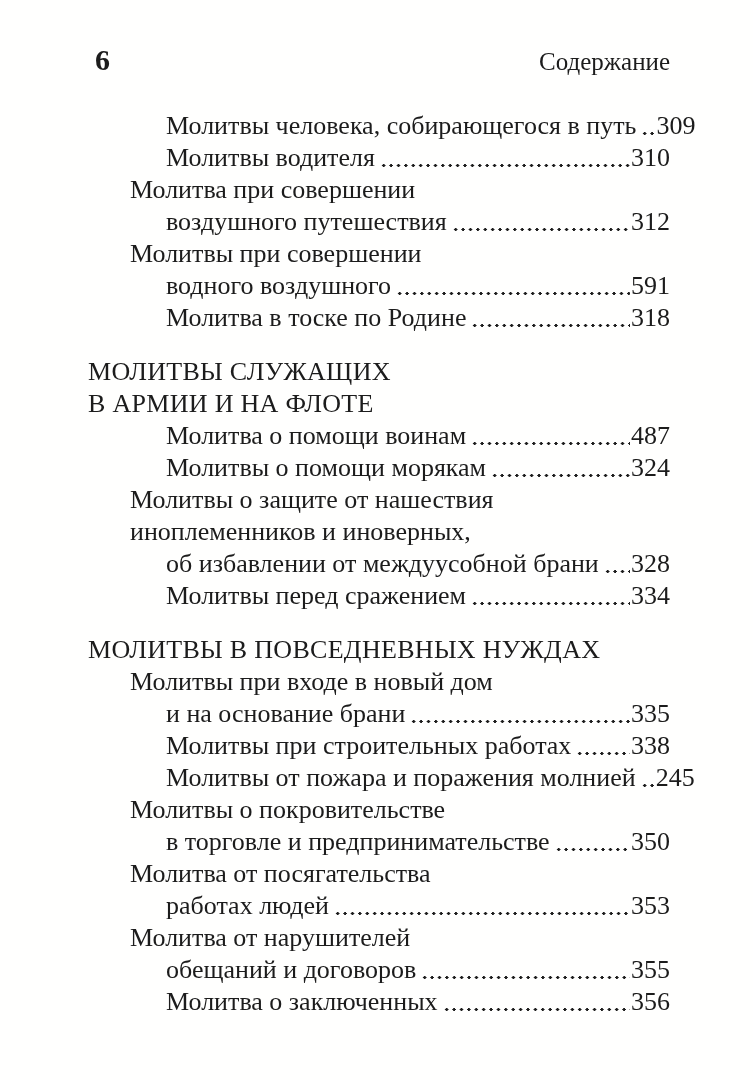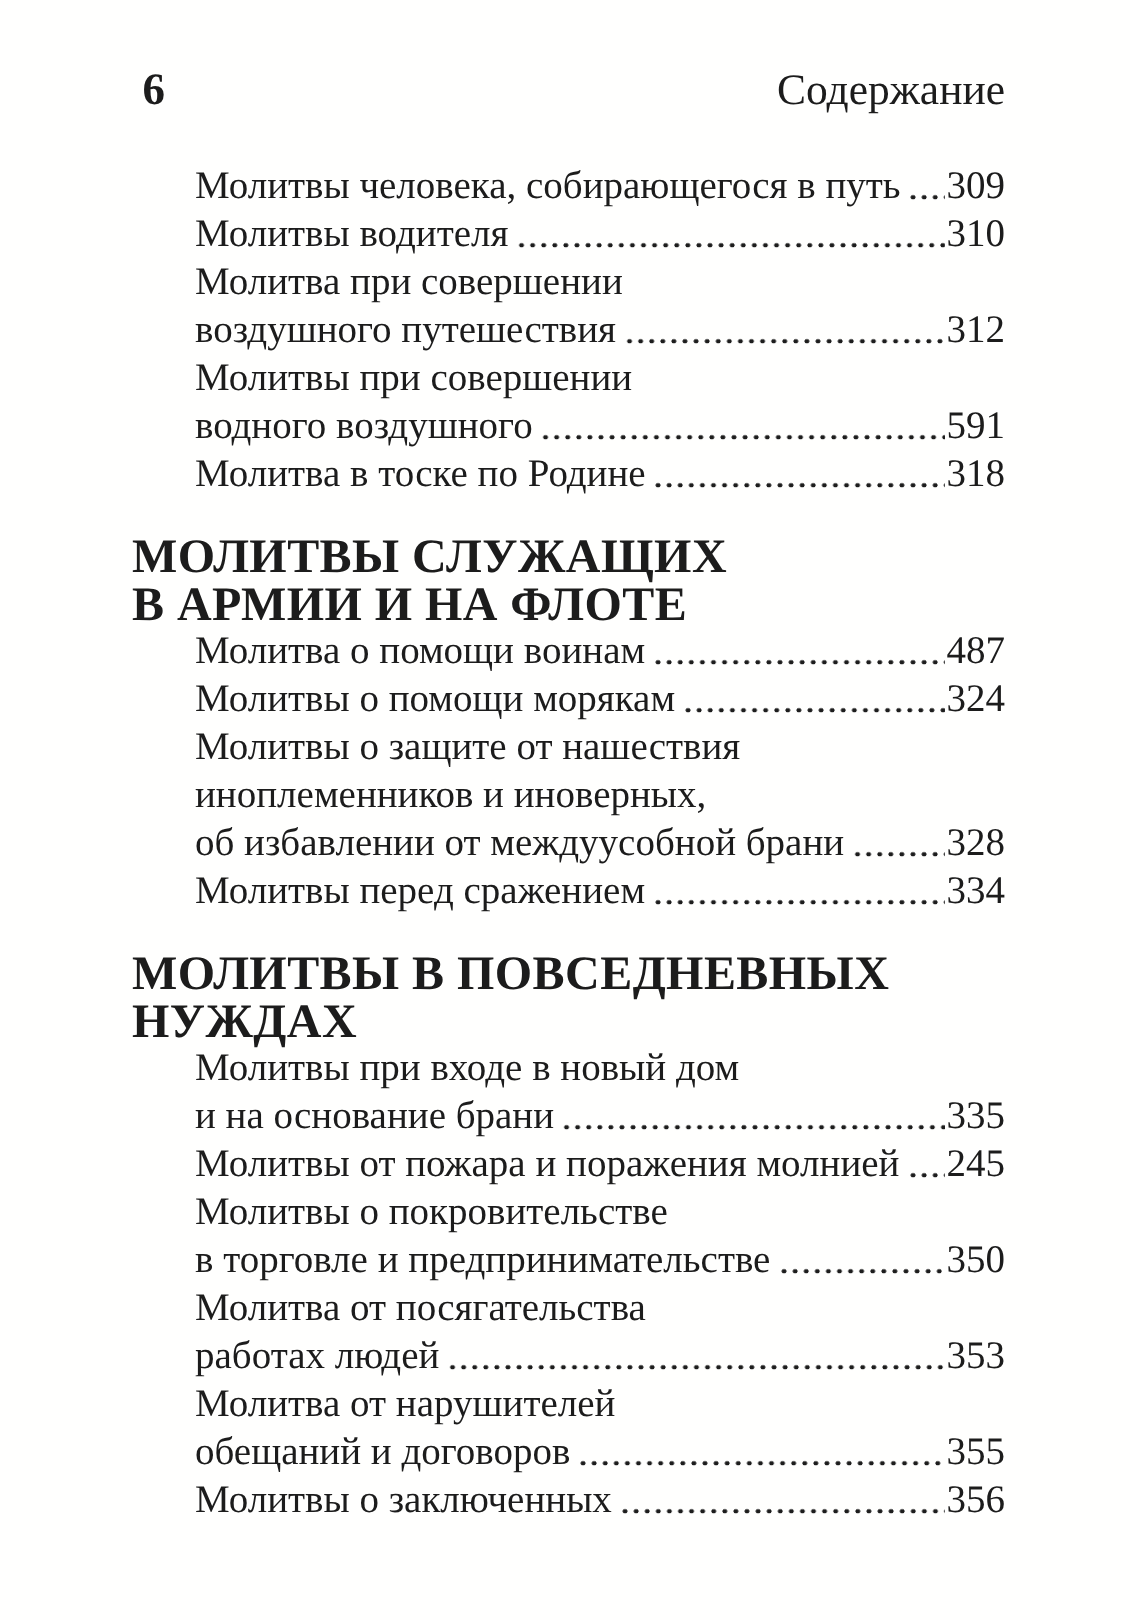--- a/index.html
+++ b/index.html
@@ -24,44 +24,45 @@
     align-items: baseline;
     margin: 0 83px 0 95px;
     padding-top: 44px;
     line-height: 32px;
   }
   .page-number {
     font-size: 30px;
     font-weight: bold;
   }
   .header-title {
-    font-size: 29px;
+    font-size: 25px;
     font-weight: normal;
   }
   
   .toc {
     margin: 32px 83px 0 88px;
     font-size: 26px;
     line-height: 32px;
   }
   .toc-group + .toc-group {
     margin-top: 22px;
   }
   .toc-heading {
     margin: 0;
-    font-size: 32px;
-    font-weight: bold;
+    font-size: 26px;
+    font-weight: normal;
     letter-spacing: 0.3px;
   }
   .toc-entry {
     padding-left: 42px;
   }
   .entry-row {
     display: flex;
     align-items: flex-start;
+    margin-left: 36px;
   }
   .entry-text {
     flex: 0 1 auto;
     white-space: nowrap;
   }
   .dot-leader {
     flex: 1 1 auto;
     min-width: 14px;
     align-self: stretch;
     margin-left: 5px;
@@ -166,20 +167,27 @@
         <div class="toc-entry">
           <div class="entry-line">Молитвы при входе в новый дом</div>
           <div class="entry-row">
             <span class="entry-text">и на основание брани</span>
             <span class="dot-leader"></span>
             <span class="entry-page">335</span>
           </div>
         </div>
         <div class="toc-entry">
           <div class="entry-row">
+            <span class="entry-text">Молитвы при строительных работах</span>
+            <span class="dot-leader"></span>
+            <span class="entry-page">338</span>
+          </div>
+        </div>
+        <div class="toc-entry">
+          <div class="entry-row">
             <span class="entry-text">Молитвы от пожара и поражения молнией</span>
             <span class="dot-leader"></span>
             <span class="entry-page">245</span>
           </div>
         </div>
         <div class="toc-entry">
           <div class="entry-line">Молитвы о покровительстве</div>
           <div class="entry-row">
             <span class="entry-text">в торговле и предпринимательстве</span>
             <span class="dot-leader"></span>
@@ -197,20 +205,20 @@
         <div class="toc-entry">
           <div class="entry-line">Молитва от нарушителей</div>
           <div class="entry-row">
             <span class="entry-text">обещаний и договоров</span>
             <span class="dot-leader"></span>
             <span class="entry-page">355</span>
           </div>
         </div>
         <div class="toc-entry">
           <div class="entry-row">
-            <span class="entry-text">Молитвы о заключенных</span>
+            <span class="entry-text">Молитва о заключенных</span>
             <span class="dot-leader"></span>
             <span class="entry-page">356</span>
           </div>
         </div>
       </section>
     </main>
 </div>
 
 </body></html>

